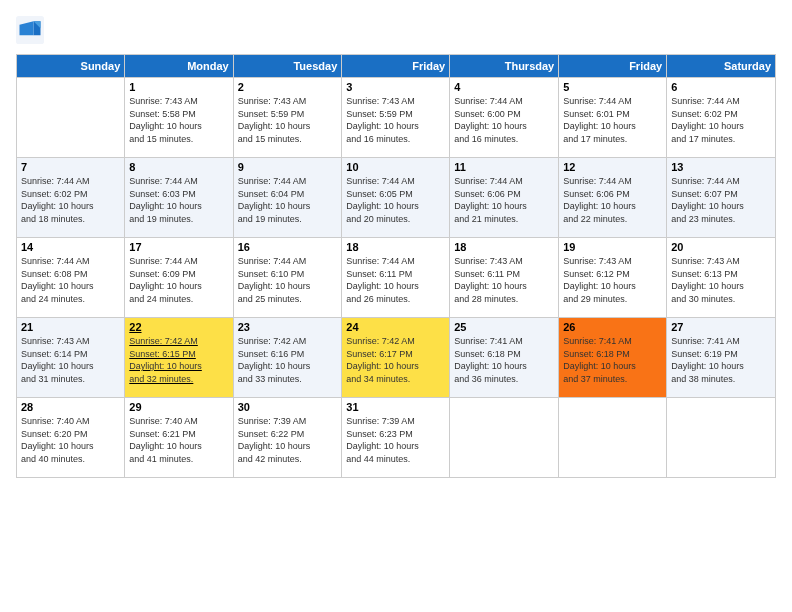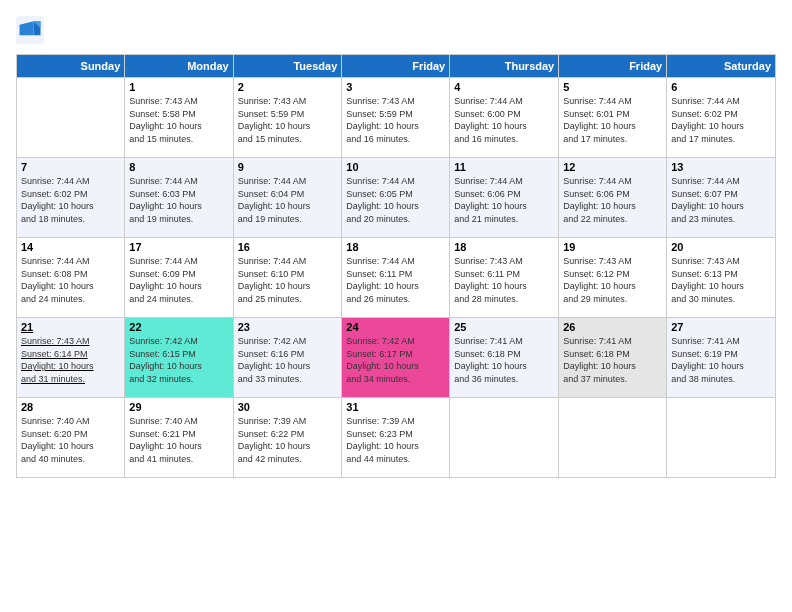--- a/index.html
+++ b/index.html
@@ -268,56 +268,56 @@
           </td>
           <td>
             <span class="day-num">20</span>
             <div class="day-info" style="white-space: pre-line;">Sunrise: 7:43 AM
 Sunset: 6:13 PM
 Daylight: 10 hours
 and 30 minutes.</div>
           </td>
         </tr>
         <tr>
-          <td style="background: rgb(240, 244, 250); text-decoration: underline;">
+          <td style="background: rgb(240, 244, 250);">
             <span class="day-num">21</span>
             <div class="day-info" style="white-space: pre-line;">Sunrise: 7:43 AM
 Sunset: 6:14 PM
 Daylight: 10 hours
 and 31 minutes.</div>
           </td>
-          <td style="background: #5eead4;">
+          <td style="background: #fde047; text-decoration: underline;">
             <span class="day-num">22</span>
             <div class="day-info" style="white-space: pre-line;">Sunrise: 7:42 AM
 Sunset: 6:15 PM
 Daylight: 10 hours
 and 32 minutes.</div>
           </td>
           <td style="background: rgb(240, 244, 250);">
             <span class="day-num">23</span>
             <div class="day-info" style="white-space: pre-line;">Sunrise: 7:42 AM
 Sunset: 6:16 PM
 Daylight: 10 hours
 and 33 minutes.</div>
           </td>
-          <td style="background: #ec4899;">
+          <td style="background: #fde047;">
             <span class="day-num">24</span>
             <div class="day-info" style="white-space: pre-line;">Sunrise: 7:42 AM
 Sunset: 6:17 PM
 Daylight: 10 hours
 and 34 minutes.</div>
           </td>
           <td style="background: rgb(240, 244, 250); margin-top: 34px;">
             <span class="day-num">25</span>
             <div class="day-info" style="white-space: pre-line;">Sunrise: 7:41 AM
 Sunset: 6:18 PM
 Daylight: 10 hours
 and 36 minutes.</div>
           </td>
-          <td style="background: #e5e5e5;">
+          <td style="background: #f97316;">
             <span class="day-num">26</span>
             <div class="day-info" style="white-space: pre-line;">Sunrise: 7:41 AM
 Sunset: 6:18 PM
 Daylight: 10 hours
 and 37 minutes.</div>
           </td>
           <td style="background: rgb(240, 244, 250);">
             <span class="day-num">27</span>
             <div class="day-info" style="white-space: pre-line;">Sunrise: 7:41 AM
 Sunset: 6:19 PM

